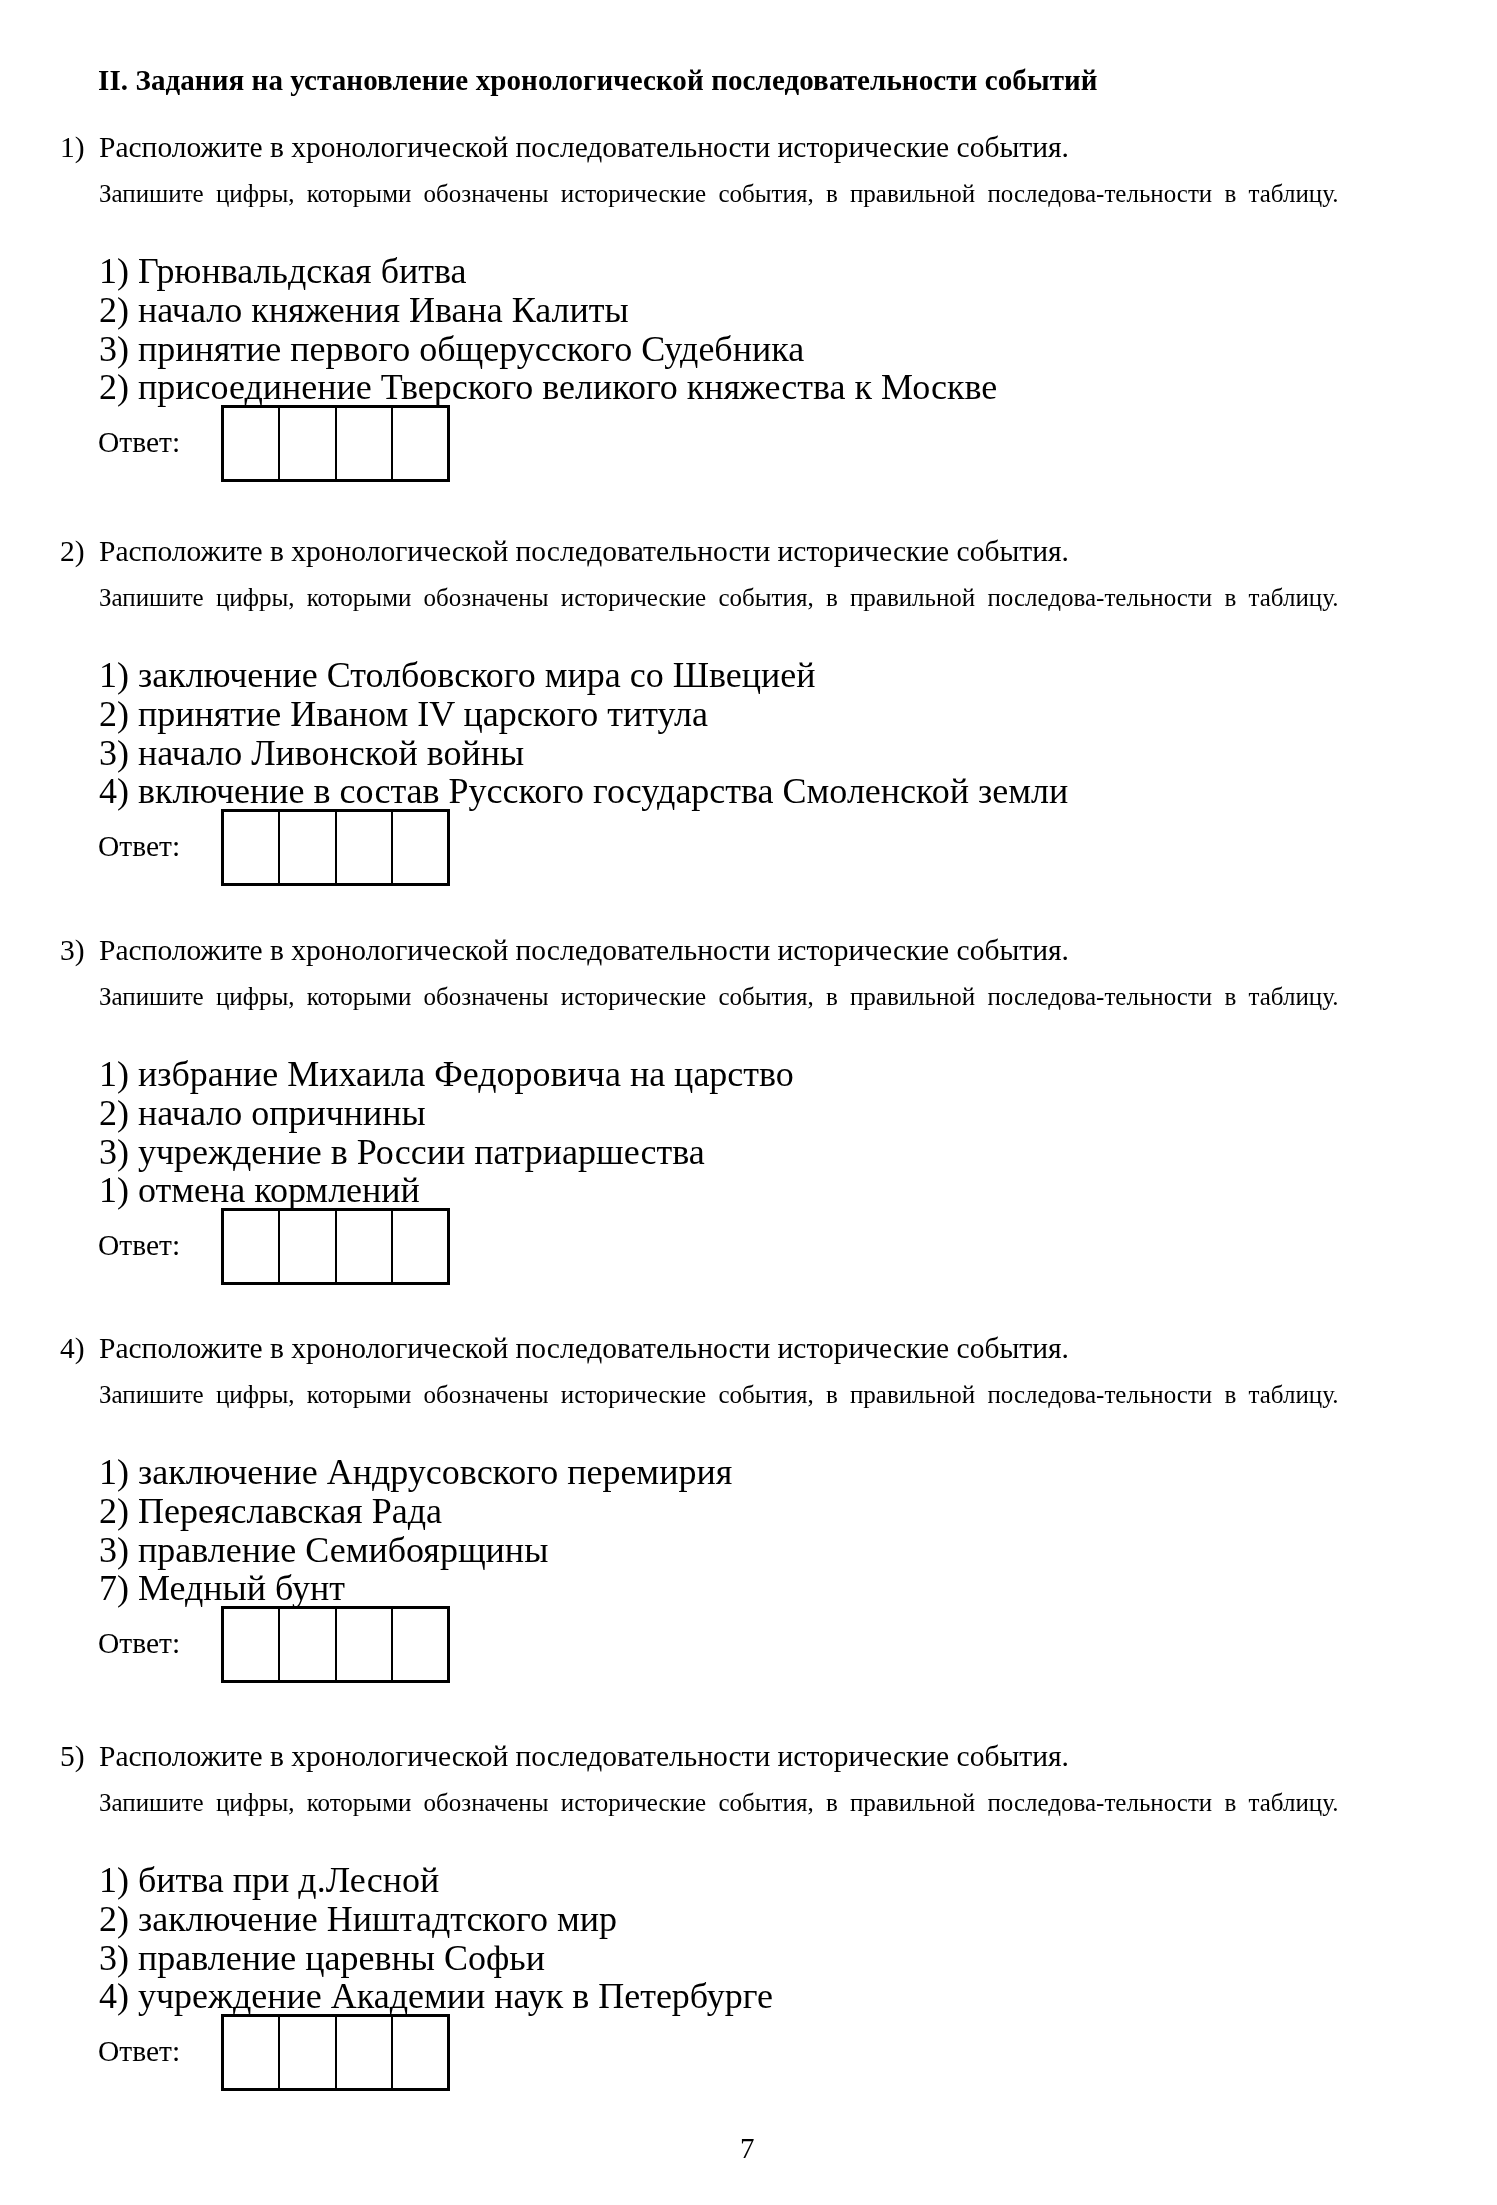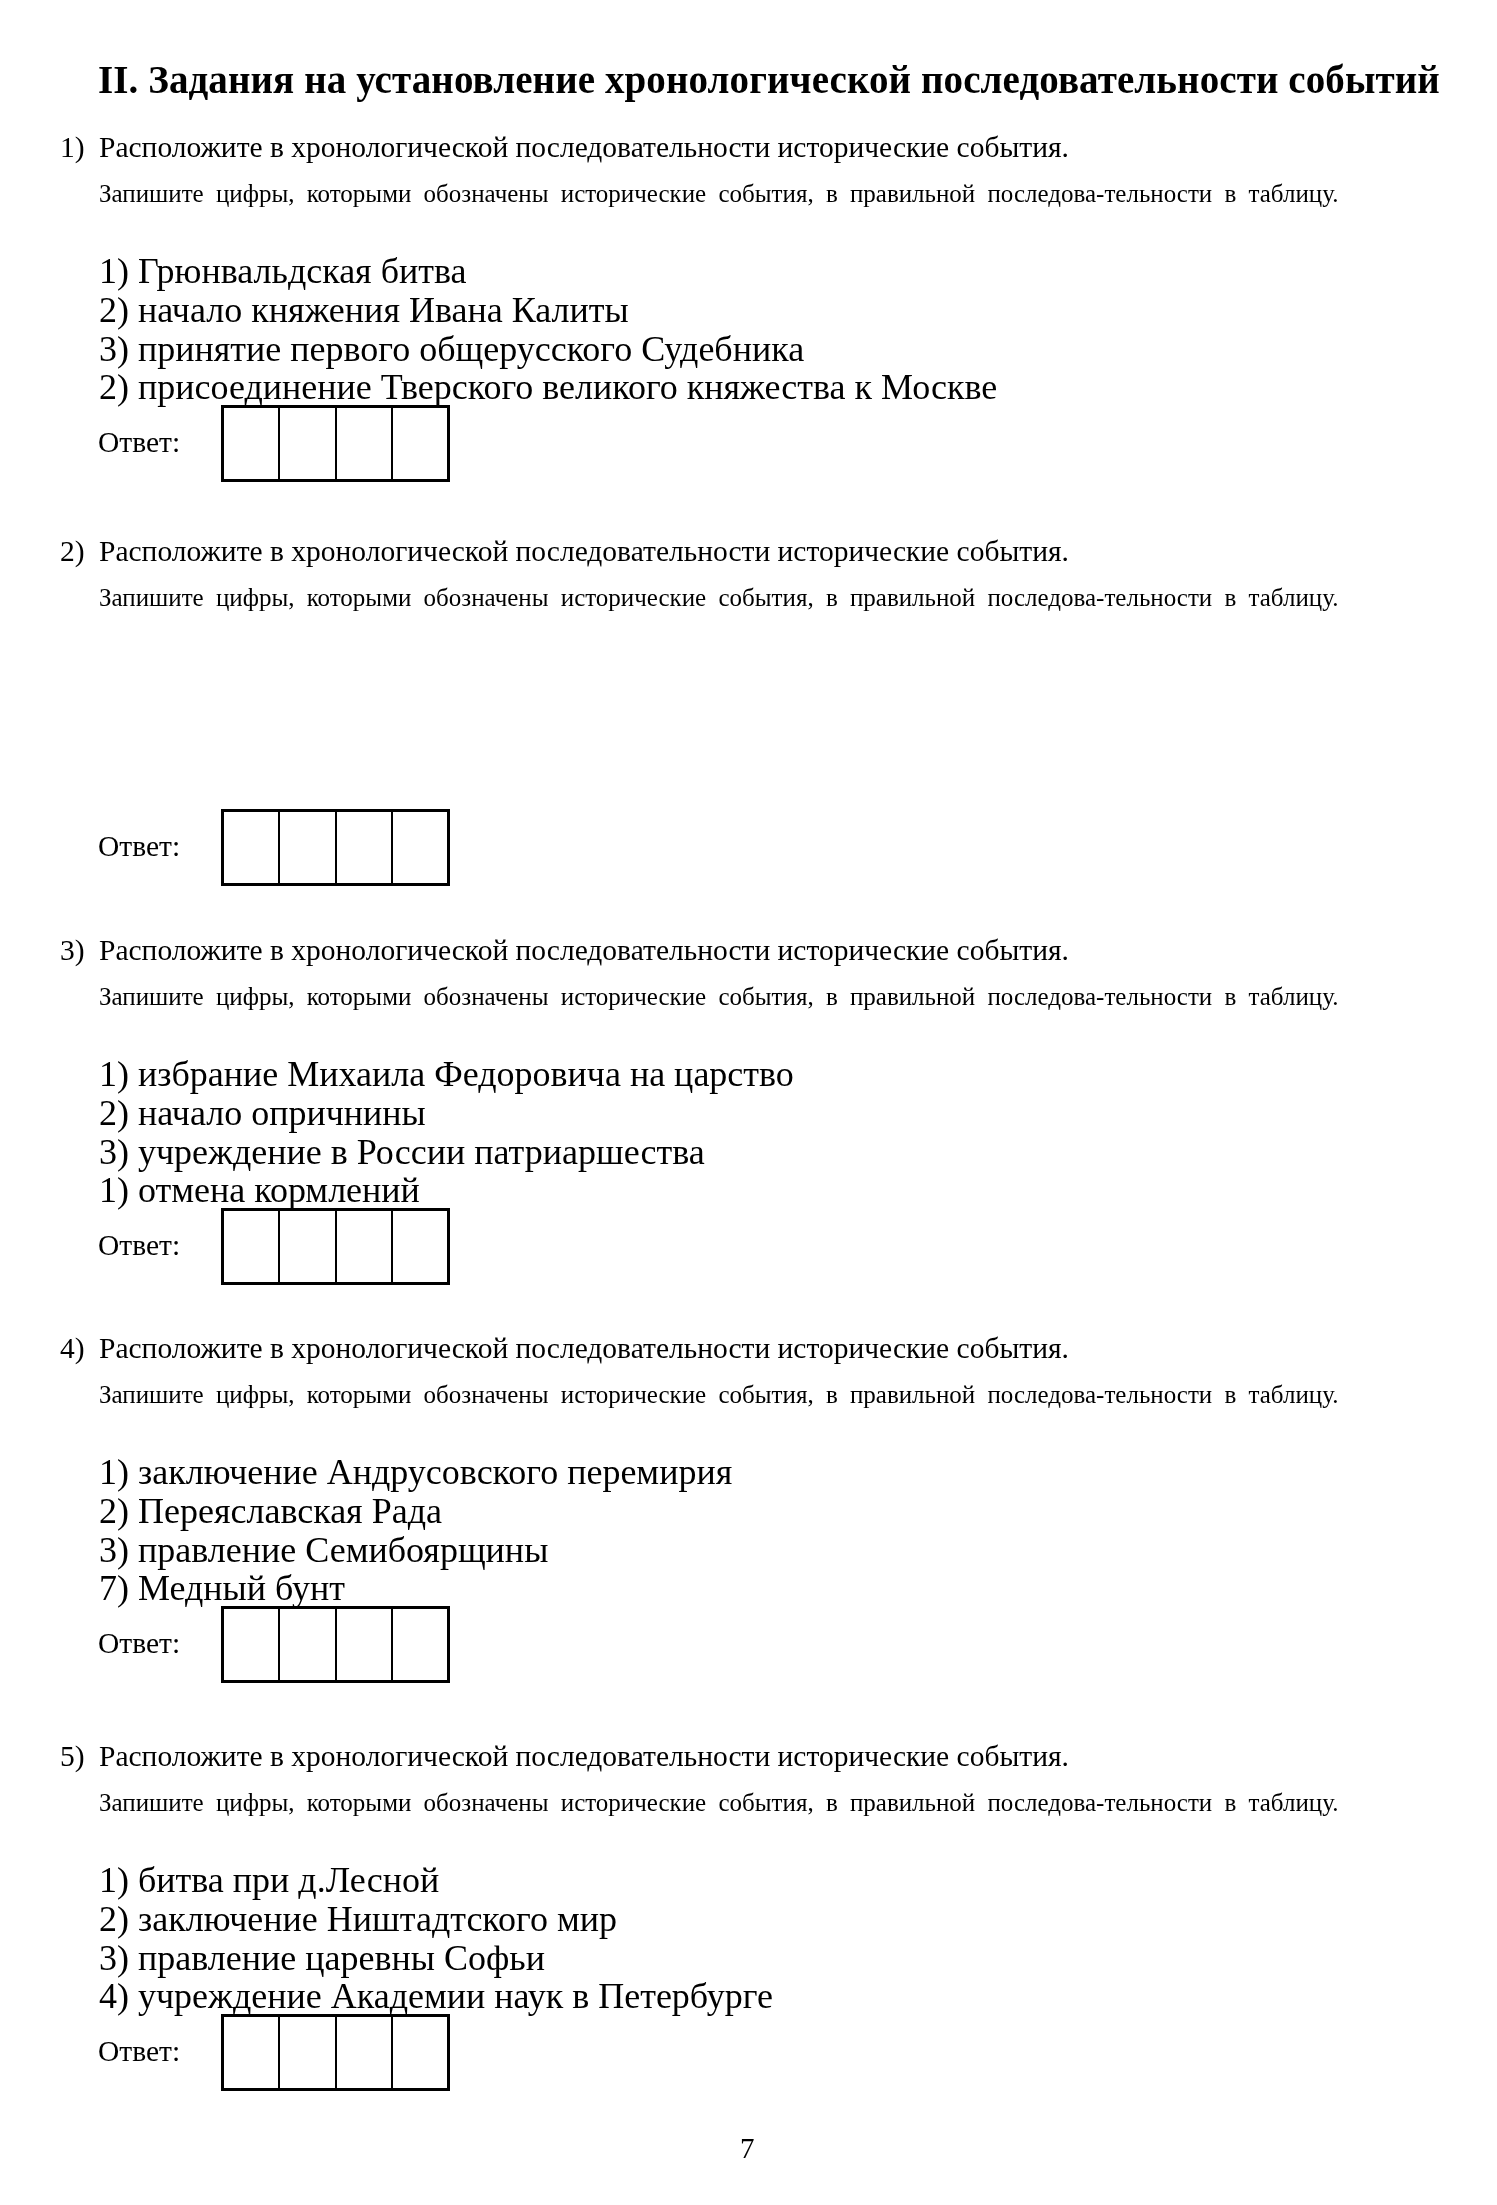--- a/index.html
+++ b/index.html
@@ -3,21 +3,21 @@
 <meta charset="utf-8">
 <style>
   html, body { margin: 0; padding: 0; background: #ffffff; }
   body {
     width: 1497px; height: 2205px; position: relative; overflow: hidden;
     font-family: "Liberation Serif", "DejaVu Serif", serif;
     color: #000000;
   }
   .page-title {
     position: absolute; left: 98px; top: 62px;
-    font-size: 39px; font-weight: bold; line-height: 36px;
+    font-size: 29px; font-weight: bold; line-height: 36px;
     white-space: nowrap; letter-spacing: 0.1px;
   }
   .task {
     position: absolute; left: 0; width: 1497px; height: 400px;
   }
   .task-head {
     position: absolute; left: 60px; top: 0; font-size: 29.5px; line-height: 38px; white-space: nowrap;
   }
   .task-num { display: inline-block; width: 39px; }
   .instr {
@@ -63,20 +63,26 @@
     <div class="cell"></div>
     <div class="cell"></div>
   </div>
 </div>
 
 <div class="task" style="top:532px;">
   <div class="task-head">
     <span class="task-num">2)</span><span>Расположите в хронологической последовательности исторические события.</span>
   </div>
   <div class="instr">Запишите цифры, которыми обозначены исторические события, в правильной последова-тельности в таблицу.</div>
+  <div class="items">
+    <div class="item">1) заключение Столбовского мира со Швецией</div>
+    <div class="item">2) принятие Иваном IV царского титула</div>
+    <div class="item">3) начало Ливонской войны</div>
+    <div class="item">4) включение в состав Русского государства Смоленской земли</div>
+  </div>
   <div class="answer-label">Ответ:</div>
   <div class="answer-box">
     <div class="cell"></div>
     <div class="cell"></div>
     <div class="cell"></div>
     <div class="cell"></div>
   </div>
 </div>
 
 <div class="task" style="top:931px;">

